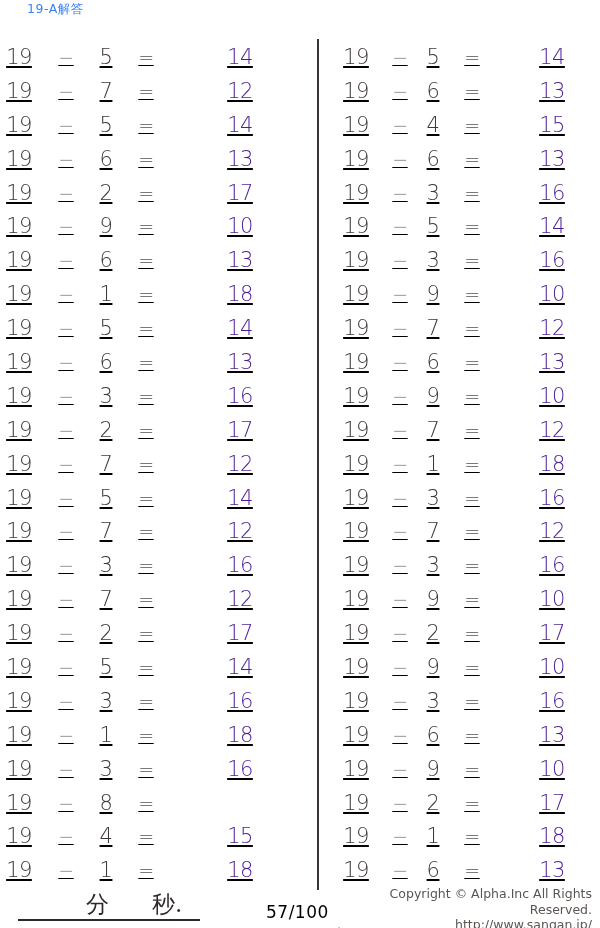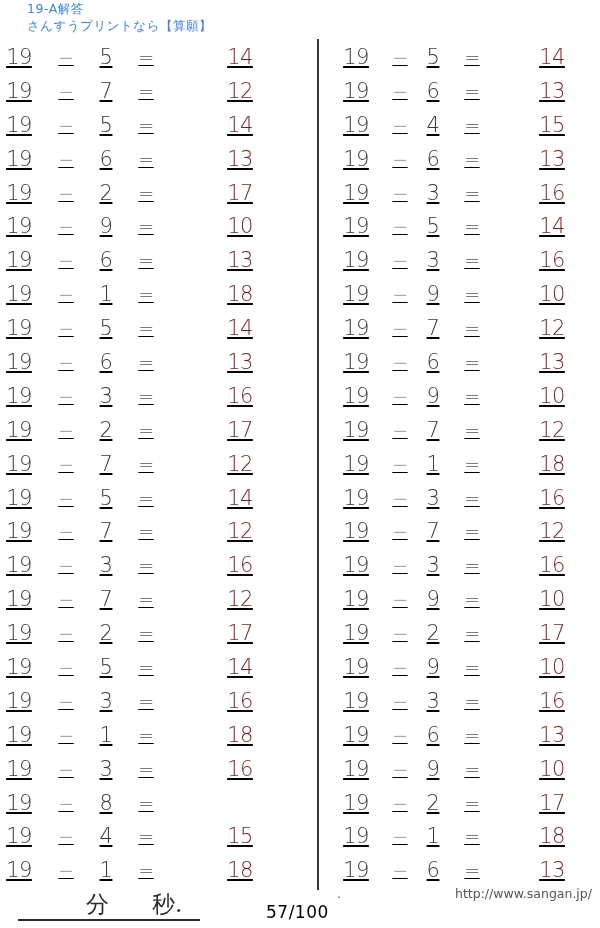--- a/index.html
+++ b/index.html
@@ -21,21 +21,21 @@
   #col0 { left:0; width:318px; }
   #col1 { left:318px; width:282px; }
   .prow { height:33.9px; display:grid; align-items:center;text-decoration:underline; }
   #col0 .prow { grid-template-columns:38px 56px 24px 56px 132px; }
   #col1 .prow { padding-left:18px; grid-template-columns:40px 48px 18px 60px 100px; }
   .cell {
     text-align:center; font-size:21px; color:#3d3735;
     font-weight:300; letter-spacing:-0.5px;
   }
   .op { color:#7e7977; font-size:19px; }
-  .ans { color:#7f1d1d; }
+  .ans { color:#4c1d95; }
   .time-line {
     position:absolute; left:18px; top:889px; width:182px; height:30px;
     border-bottom:2px solid #2f2a28;
   }
   .kanji {
     position:absolute; top:0; font-size:23px; color:#2f2a28;
     font-family:"DejaVu Serif", serif;
   }
   #minutes { left:68px; }
   #seconds { left:134px; }
@@ -47,21 +47,20 @@
     position:absolute; right:8px; top:886px; width:255px;
     text-align:right; font-size:12.5px; line-height:15.5px; color:#5b5552;
   }
   .copyright .line2 { display:flex; justify-content:space-between; }
 </style>
 </head>
 <body>
 
 <div class="header">
   <div>19-A解答</div>
-  <div>さんすうプリントなら【算願】</div>
 </div>
 
 <div class="divider"></div>
 
 <div class="column" id="col0">
     <div class="prow">
       <span class="cell">19</span>
       <span class="cell op">−</span>
       <span class="cell">5</span>
       <span class="cell op">=</span>
@@ -414,17 +413,18 @@
   </div>
 
 <div class="time-line">
   <span class="kanji" id="minutes">分</span>
   <span class="kanji" id="seconds">秒.</span>
 </div>
 
 <div class="page-num">57/100</div>
 
 <div class="copyright">
+  <div>Copyright ©  Alpha.Inc All Rights Reserved.</div>
   <div class="line2">
     <span>.</span>
     <span>http://www.sangan.jp/</span>
   </div>
 </div>
 
 </body></html>

